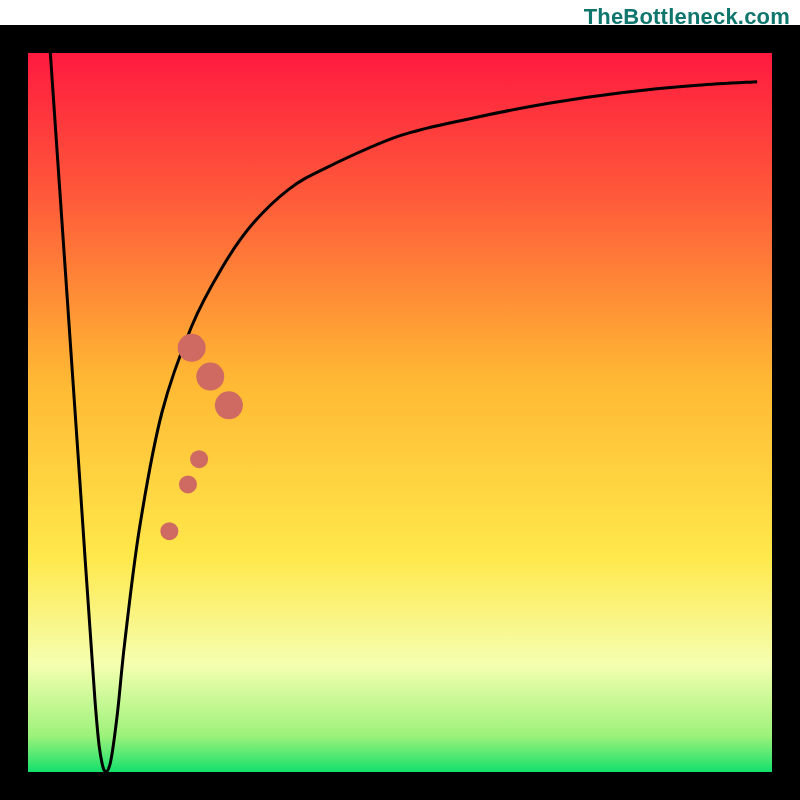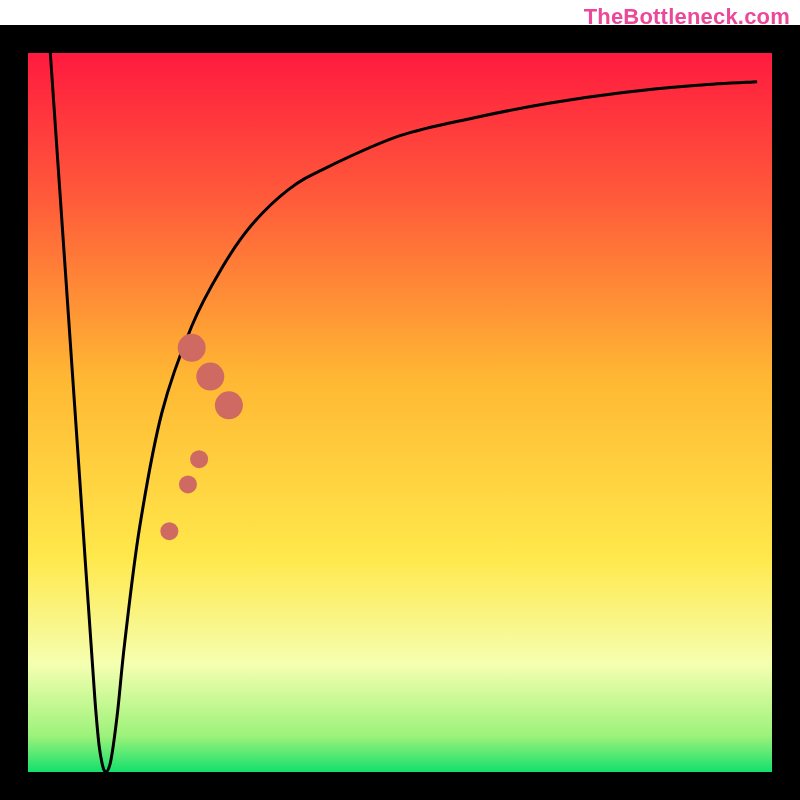--- a/index.html
+++ b/index.html
@@ -13,21 +13,21 @@
     width: 800px;
     height: 800px;
     background: #fff;
   }
   .watermark {
     position: absolute;
     top: 4px;
     right: 10px;
     font-size: 22px;
     font-weight: 600;
-    color: #ec4899;
+    color: #0f766e;
     font-family: Arial, Helvetica, sans-serif;
     letter-spacing: 0.2px;
     margin-left: 40px;
   }
   svg { display: block; }
 </style>
 </head>
 <body>
 
 <div class="stage">

